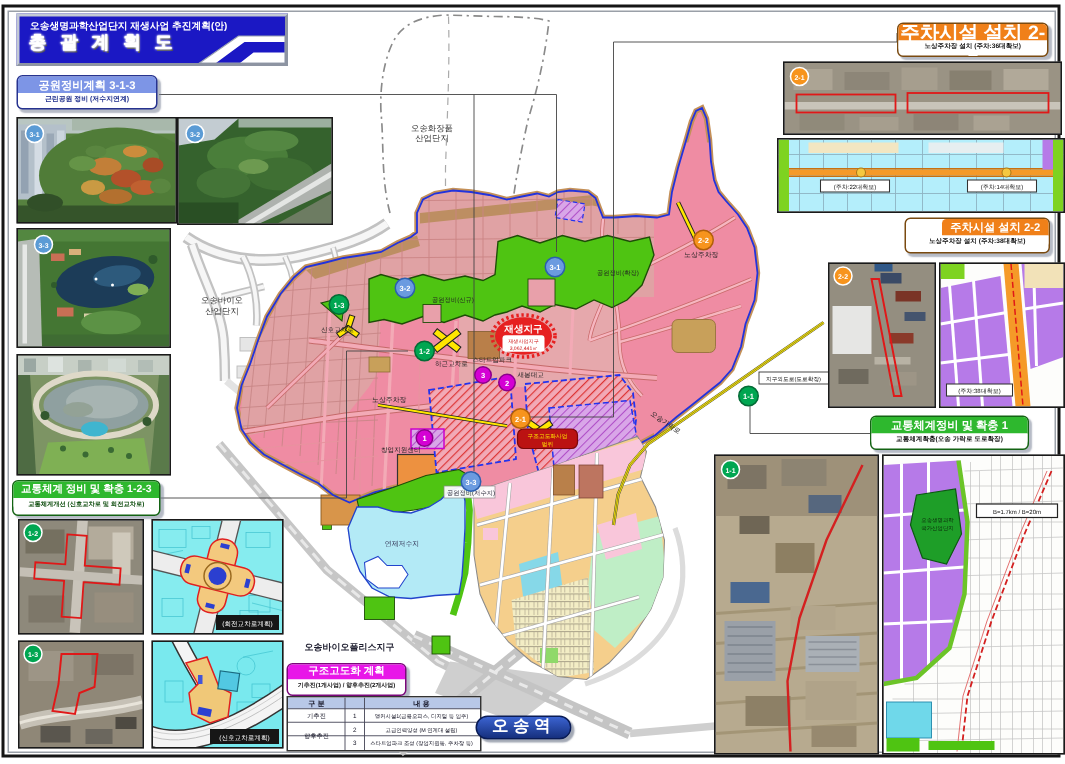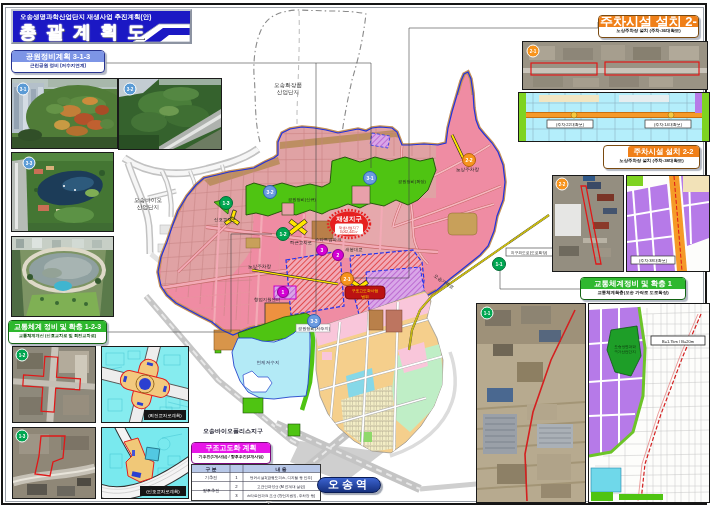--- a/index.html
+++ b/index.html
@@ -365,21 +365,21 @@
 <div class="ab" style="left:11px;top:9px;width:177px;height:31px;background:#1b18c4;border:2px solid #c3c9d4;border-right-color:#8d94a2;border-bottom-color:#8d94a2;">
   <svg width="177" height="31" style="position:absolute;left:0;top:0">
 
     <polygon points="120,31 146,13 177,13 177,31" fill="#ffffff"></polygon>
     <polygon points="131,31 150,17 177,17 177,24 156,24 147,31" fill="#1b18c4"></polygon>
     <polygon points="120,31 146,13 177,13 177,31" fill="none" stroke="#9aa2b2" stroke-width="0.8"></polygon>
   </svg>
 
   <div class="ab" style="left:7px;top:2px;width:170px;font-size:6.5px;font-weight:bold;color:#fff;letter-spacing:0px;">오송생명과학산업단지 재생사업 추진계획(안)</div>
 
-  <div class="ab" style="left:6px;top:9px;font-size:18px;font-weight:bold;color:#fff;letter-spacing:9px;text-shadow:0 0 1px #fff,0 0 1px #fff,0 0 2px #fff,1px 1px 0 #445;">총괄계획도</div>
+  <div class="ab" style="left:6px;top:9px;font-size:12px;font-weight:bold;color:#fff;letter-spacing:9px;text-shadow:0 0 1px #fff,0 0 1px #fff,0 0 2px #fff,1px 1px 0 #445;">총괄계획도</div>
 </div>
 
 <div class="lbox" style="left:11px;top:50px;width:92px;height:21px;border:1.4px solid #27338f;">
   <div class="lhead" style="background:#7d95e6;font-size:7.5px;line-height:11px;height:11px;">공원정비계획 3-1-3</div>
   <div class="lsub" style="font-size:4.6px;line-height:8px;color:#1a2a8a;font-weight:bold;">근린공원 정비 (저수지연계)</div>
 </div>
 
 <div class="photo" style="left:11px;top:78px;width:105px;height:69px;">
 <svg width="105" height="69">
  <rect width="105" height="69" fill="#57813f"></rect>

